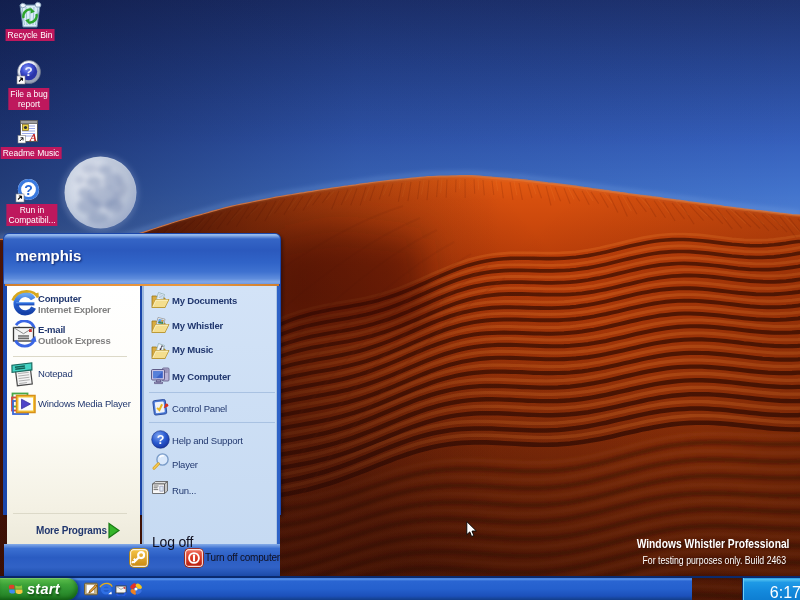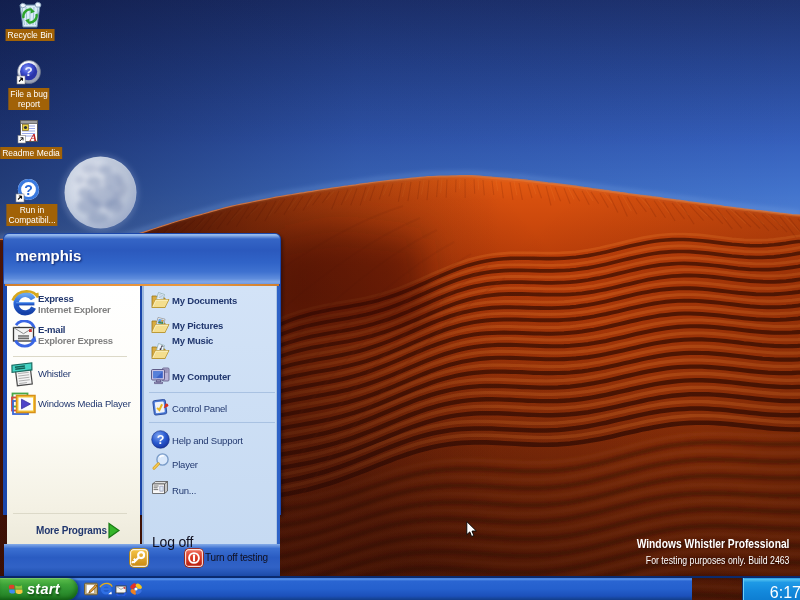--- a/index.html
+++ b/index.html
@@ -1,18 +1,18 @@
 <!DOCTYPE html>
 <html><head><meta charset="utf-8"><style>
 *{margin:0;padding:0;box-sizing:border-box}
 html,body{width:800px;height:600px;overflow:hidden}
 body{font-family:"Liberation Sans",sans-serif;position:relative;background:#1254bc}
 #screen{position:absolute;left:0;top:0;width:800px;height:600px;overflow:hidden}
 .abs{position:absolute}
-.dlabel{position:absolute;background:#a16207;color:#fff;font-size:8.5px;line-height:10.2px;padding:1px 2px;text-align:center;transform:translateX(-50%);white-space:nowrap}
+.dlabel{position:absolute;background:#be185d;color:#fff;font-size:8.5px;line-height:10.2px;padding:1px 2px;text-align:center;transform:translateX(-50%);white-space:nowrap}
 
 #menu{position:absolute;left:3px;top:233px;width:278px;height:282px;background:#1b47ab;border-radius:6px 6px 0 0;box-shadow:2px 2px 3px rgba(0,0,20,0.35)}
 #mhead{position:absolute;left:1px;top:1px;width:276px;height:50px;border-radius:5px 5px 0 0;background:linear-gradient(180deg,#9dc0f0 0%,#88aee9 3%,#3565c6 10%,#2b59bd 32%,#3164c8 58%,#3f72d0 76%,#5e8cdc 89%,#82a8e8 96%,#6b97e2 100%)}
 #mname{position:absolute;left:12.5px;top:14px;color:#fff;font-size:15px;font-weight:bold;text-shadow:1px 1px 2px rgba(10,20,80,0.8)}
 #mline{position:absolute;left:2px;top:51px;width:274px;height:2px;background:linear-gradient(90deg,#cf7e2e,#e8923a 30%,#e8983f 70%,#cf7e2e)}
 #mleft{position:absolute;left:4px;top:53px;width:133px;height:258px;background:linear-gradient(180deg,#ffffff,#fdfcf6 55%,#f4f1e4 86%,#edeadb)}
 #mright{position:absolute;left:139px;top:53px;width:135px;height:258px;background:linear-gradient(180deg,#d3e3f7,#c6daf2);border-left:2px solid #9db9dd;border-right:1px solid #aec6e4}
 #mrightedge{position:absolute;left:274px;top:53px;width:3px;height:258px;background:#2e62c6}
 #mbot{position:absolute;left:1px;top:311px;width:276px;height:32px;background:linear-gradient(180deg,#86ace8 0%,#3b70d2 14%,#2a5cc2 42%,#3162c6 72%,#2252b2 92%,#1b4aa8 100%)}
 .mi{position:absolute;color:#21376e;font-size:9.5px;white-space:nowrap;letter-spacing:-0.2px}
@@ -21,21 +21,21 @@
 .msepL{position:absolute;left:10px;width:114px;height:1px;background:#dcd9c8}
 .msepR{position:absolute;left:146px;width:126px;height:1px;background:#a9c2e2}
 
 #taskbar{position:absolute;left:0;top:578px;width:692px;height:22px;background:linear-gradient(180deg,#3a77e0 0%,#5a94e8 5%,#2a65d2 14%,#2560cd 50%,#1c50ba 82%,#154395 95%,#123c8a 100%)}
 #tbtopline{position:absolute;left:0;top:576px;width:800px;height:2px;background:#0a2a6e}
 #startbtn{position:absolute;left:0;top:0px;width:78px;height:22px;border-radius:0 11px 11px 0;background:linear-gradient(180deg,#8ed87a 0%,#55b948 8%,#3da338 30%,#2e9230 60%,#268527 85%,#1d7520 100%);box-shadow:inset -2px -2px 4px rgba(0,60,0,0.45), 2px 0 3px rgba(0,10,50,0.4)}
 #starttext{position:absolute;left:27px;top:2.5px;color:#fff;font-size:14.5px;font-weight:bold;font-style:italic;text-shadow:1px 2px 2px rgba(0,40,0,0.6);letter-spacing:0.3px}
 #tray{position:absolute;left:742px;top:0;width:58px;height:22px;background:linear-gradient(180deg,#1896ec 0%,#53c1f0 6%,#1e9ae6 20%,#1389dc 60%,#0e7ed2 100%);border-left:1px solid #092e6e;box-shadow:inset 1px 0 0 #6ed0f8}
 #traytime{position:absolute;left:0;top:5.5px;width:58px;text-align:right;color:#fff;font-size:16px}
 
-#wtext{position:absolute;right:11px;top:536px;text-align:right;color:#fff}
+#wtext{position:absolute;right:11px;top:536px;color:#fff}
 #wt1{font-size:13px;font-weight:bold;transform:scaleX(0.79);transform-origin:100% 50%;text-shadow:1px 1px 1px rgba(40,0,0,0.4)}
 #wt2{font-size:11.5px;margin-top:3px;transform:scaleX(0.76);transform-origin:100% 50%;text-shadow:1px 1px 1px rgba(40,0,0,0.4)}
 </style></head>
 <body>
 <div id="screen">
 <svg class="abs" style="left:0;top:0" width="800" height="600" viewBox="0 0 800 600">
 <defs>
  <linearGradient id="sky" x1="0" y1="0" x2="0" y2="238" gradientUnits="userSpaceOnUse">
   <stop offset="0%" stop-color="#223a7e"></stop>
   <stop offset="28%" stop-color="#2a4c9e"></stop>
@@ -358,21 +358,21 @@
  <rect x="3.5" y="1.5" width="17" height="21" fill="#fff" stroke="#555" stroke-width="1"></rect>
  <rect x="3.5" y="1.5" width="17" height="3" fill="#e8e8e8" stroke="#555" stroke-width="0.8"></rect>
  <path d="M5,2 v2 M7,2 v2 M9,2 v2 M11,2 v2 M13,2 v2 M15,2 v2 M17,2 v2 M19,2 v2" stroke="#333" stroke-width="0.8"></path>
  <path d="M5,7 h13 M5,9.5 h13 M5,12 h13 M5,14.5 h13 M5,17 h13" stroke="#9aa8e8" stroke-width="1.2"></path>
  <rect x="5.5" y="5.5" width="6" height="6" fill="#e8d040" stroke="#806820" stroke-width="0.7"></rect>
  <circle cx="8.5" cy="8.5" r="1.6" fill="#303030"></circle>
  <text x="16.5" y="21.5" font-size="11" font-weight="bold" font-style="italic" fill="#c02020" text-anchor="middle" font-family="Liberation Serif">A</text>
  <rect x="1" y="16.5" width="7.5" height="7.5" fill="#fff" stroke="#888" stroke-width="0.6"></rect>
  <path d="M2.8,22 L6,18.8 M6,18.8 L3.5,18.8 M6,18.8 L6,21.4" stroke="#111" stroke-width="1" fill="none"></path>
 </svg>
-<div class="dlabel" style="left:31px;top:147px">Readme Media</div>
+<div class="dlabel" style="left:31px;top:147px">Readme Music</div>
 
 <svg class="abs" style="left:15px;top:178px" width="26" height="25" viewBox="0 0 26 25">
  <circle cx="13.5" cy="11.5" r="10.6" fill="#fff"></circle>
  <circle cx="13.5" cy="11.5" r="9" fill="#fff" stroke="#3a7ae0" stroke-width="3.2"></circle>
  <text x="13.5" y="16.6" font-size="14" font-weight="bold" fill="#2a6ad8" text-anchor="middle" font-family="Liberation Sans">?</text>
  <rect x="1" y="16" width="8" height="8" fill="#fff" stroke="#888" stroke-width="0.6"></rect>
  <path d="M3,21.5 L6.5,18 M6.5,18 L3.8,18 M6.5,18 L6.5,20.8" stroke="#111" stroke-width="1.1" fill="none"></path>
 </svg>
 <div class="dlabel" style="left:32px;top:204px">Run in<br>Compatibil...</div>
 
@@ -391,44 +391,44 @@
             <stop offset="0%" stop-color="#6aa6f0"></stop>
             <stop offset="45%" stop-color="#2a66d8"></stop>
             <stop offset="100%" stop-color="#1540a6"></stop>
           </linearGradient>
         </defs>
   <path d="M22.6,18.6 a9.2,9.2 0 1 1 -0.4,-8.6" stroke="url(#ieg)" stroke-width="5.2" fill="none"></path>
   <path d="M5.2,13.1 H23.4 V16.4 H5.2 Z" fill="url(#ieg)"></path>
   <path d="M1.6,11.5 Q5,2.5 15.5,2.2 Q24,2.2 27,8.5" stroke="#d8a81e" stroke-width="2.6" fill="none"></path>
   <path d="M27,8.5 q1.4,-2.6 0.4,-5 q-2.4,0.2 -4.4,2.2" fill="#d8a81e" stroke="none"></path>
  </svg>
- <div class="mi mib" style="left:35px;top:60px">Express</div>
+ <div class="mi mib" style="left:35px;top:60px">Computer</div>
  <div class="mi msub" style="left:35px;top:70.5px">Internet Explorer</div>
  <svg class="abs" style="left:8px;top:87px" width="28" height="28" viewBox="0 0 28 28">
   <path d="M23.5,8.5 A10.5,10.5 0 0 0 5,5.2" stroke="#3a66e4" stroke-width="2.8" fill="none"></path>
   <path d="M2.6,8.2 l6.2,-2 l-4.2,5.6 Z" fill="#3a66e4"></path>
   <rect x="2.5" y="7.5" width="20" height="13.5" fill="#f4f4f4" stroke="#383838" stroke-width="1.3"></rect>
   <path d="M2.5,7.5 l10,6.2 L22.5,7.5" fill="none" stroke="#8a8a8a" stroke-width="1"></path>
   <rect x="18" y="9.2" width="2.8" height="2.8" fill="#d03030"></rect>
   <path d="M4.5,20.5 A10.5,10.5 0 0 0 23,20.8" stroke="#3a66e4" stroke-width="2.8" fill="none"></path>
   <path d="M25.4,22 l-1.2,-6.2 l-4.8,4.8 Z" fill="#3a66e4"></path>
   <path d="M7,16 h11 M7,18.3 h11" stroke="#6a6a6a" stroke-width="1.7"></path>
  </svg>
  <div class="mi mib" style="left:35px;top:91px">E-mail</div>
- <div class="mi msub" style="left:35px;top:101.5px">Explorer Express</div>
+ <div class="mi msub" style="left:35px;top:101.5px">Outlook Express</div>
  <div class="msepL" style="top:123px"></div>
  <svg class="abs" style="left:6px;top:127px" width="28" height="28" viewBox="0 0 28 28">
   <g transform="rotate(-7 14 14)">
    <rect x="7" y="7" width="15" height="18" fill="#f4f4f4" stroke="#4a4a4a" stroke-width="1.2"></rect>
    <path d="M9,13 h11 M9,15.5 h11 M9,18 h11 M9,20.5 h11 M9,23 h8" stroke="#aaa" stroke-width="0.9"></path>
    <path d="M4.5,4 L24.5,4 L24.5,11 L4.5,11 Z" fill="#44d4c4" stroke="#1a6a60" stroke-width="1.2" transform="skewX(-6)"></path>
    <path d="M7.5,6.3 l10,0 M7.8,8.3 l10,0" stroke="#136055" stroke-width="1.5" transform="skewX(-6)"></path>
   </g>
  </svg>
- <div class="mi" style="left:35px;top:134.5px">Whistler</div>
+ <div class="mi" style="left:35px;top:134.5px">Notepad</div>
  <svg class="abs" style="left:7px;top:157px" width="27" height="27" viewBox="0 0 27 27">
   <rect x="2.5" y="3.5" width="15" height="13" fill="none" stroke="#48a848" stroke-width="1.8"></rect>
   <rect x="2" y="7.5" width="15" height="13" fill="none" stroke="#d04848" stroke-width="1.8"></rect>
   <rect x="3" y="11" width="15" height="13" fill="none" stroke="#3868d8" stroke-width="1.8"></rect>
   <rect x="6.5" y="5.5" width="18.5" height="17" fill="#f6c63a" stroke="#d89018" stroke-width="1.5"></rect>
   <rect x="8.5" y="7.5" width="14.5" height="13" fill="#fdfdfd"></rect>
   <path d="M11.5,9.2 L20.5,14 L11.5,18.8 Z" fill="#5044c8" stroke="#3a30a0" stroke-width="0.8"></path>
  </svg>
  <div class="mi" style="left:35px;top:165px">Windows Media Player</div>
  <div class="msepL" style="top:280px"></div>
@@ -495,22 +495,22 @@
  <path d="M7.4,11.8 L3,16.2" stroke="#f4cc5a" stroke-width="1.4" stroke-linecap="round"></path>
 </svg>
 <svg class="abs" style="left:148px;top:244.5px" width="20" height="20" viewBox="0 0 20 20">
  <path d="M1.5,6 l3,-2.5 h12 l-3,2.5 Z" fill="#e0e0e0" stroke="#555" stroke-width="0.8"></path>
  <path d="M1.5,6 h12 v9.5 h-12 Z" fill="#f8f8f8" stroke="#555" stroke-width="0.8"></path>
  <path d="M13.5,6 l3,-2.5 v9.5 l-3,2.5 Z" fill="#c8c8c8" stroke="#555" stroke-width="0.8"></path>
  <path d="M2.6,8 h5 M2.6,9.8 h4 M2.6,11.6 h4.6" stroke="#666" stroke-width="0.9"></path>
  <path d="M8.8,8.2 h3.4 v5 h-3.4 Z" fill="#dce8f4" stroke="#88a" stroke-width="0.6"></path>
 </svg>
  <div class="mi mib" style="left:169px;top:62px">My Documents</div>
- <div class="mi mib" style="left:169px;top:87.3px">My Pictures</div>
- <div class="mi mib" style="left:169px;top:102px">My Music</div>
+ <div class="mi mib" style="left:169px;top:87.3px">My Whistler</div>
+ <div class="mi mib" style="left:169px;top:111px">My Music</div>
  <div class="mi mib" style="left:169px;top:138px">My Computer</div>
  <div class="msepR" style="top:158.5px"></div>
  <div class="mi" style="left:169px;top:169.5px">Control Panel</div>
  <div class="msepR" style="top:189px"></div>
  <div class="mi" style="left:169px;top:201.5px">Help and Support</div>
  <div class="mi" style="left:169px;top:226px">Player</div>
  <div class="mi" style="left:169px;top:251.5px">Run...</div>
 
  <svg class="abs" style="left:126px;top:315px" width="20" height="20" viewBox="0 0 20 20">
   <defs>
@@ -531,21 +531,21 @@
             <stop offset="0%" stop-color="#f07868"></stop>
             <stop offset="45%" stop-color="#dc3a24"></stop>
             <stop offset="100%" stop-color="#b01c0c"></stop>
           </linearGradient>
         </defs>
   <rect x="0.7" y="0.7" width="18.6" height="18.6" rx="4" fill="url(#offg)" stroke="#a02208" stroke-width="1"></rect>
   <rect x="1.6" y="1.6" width="16.8" height="16.8" rx="3.2" fill="none" stroke="rgba(255,255,255,0.85)" stroke-width="1.1"></rect>
   <circle cx="10" cy="10" r="4.9" fill="none" stroke="#fff" stroke-width="1.9"></circle>
   <path d="M10,6.6 L10,13.4" stroke="#fff" stroke-width="2.1"></path>
  </svg>
- <div class="mi" style="left:202px;top:319px;font-size:10px;color:#101020">Turn off testing</div>
+ <div class="mi" style="left:202px;top:319px;font-size:10px;color:#101020">Turn off computer</div>
 </div>
 
 <div id="tbtopline"></div>
 <div id="taskbar">
  <div id="startbtn"></div>
  <svg class="abs" style="left:8px;top:3.5px" width="15" height="14" viewBox="0 0 17 16">
   <g transform="rotate(-5 8 8)">
   <path d="M1.2,4.0 C2.6,2.5 4.2,2.4 5.6,3.0 L7.4,3.7 L7.4,7.6 L1.2,7.0 Z" fill="#dd3f2b"></path>
   <path d="M8.4,4.1 L10.6,4.9 C12.6,5.6 14.6,5.5 16.2,4.5 L16.2,8.4 L8.4,7.7 Z" fill="#8cc63f"></path>
   <path d="M1.2,8.0 L7.4,8.6 L7.4,12.4 C5.8,13.1 3.4,13.0 2.0,12.0 L1.2,11.5 Z" fill="#3f8cf3"></path>

